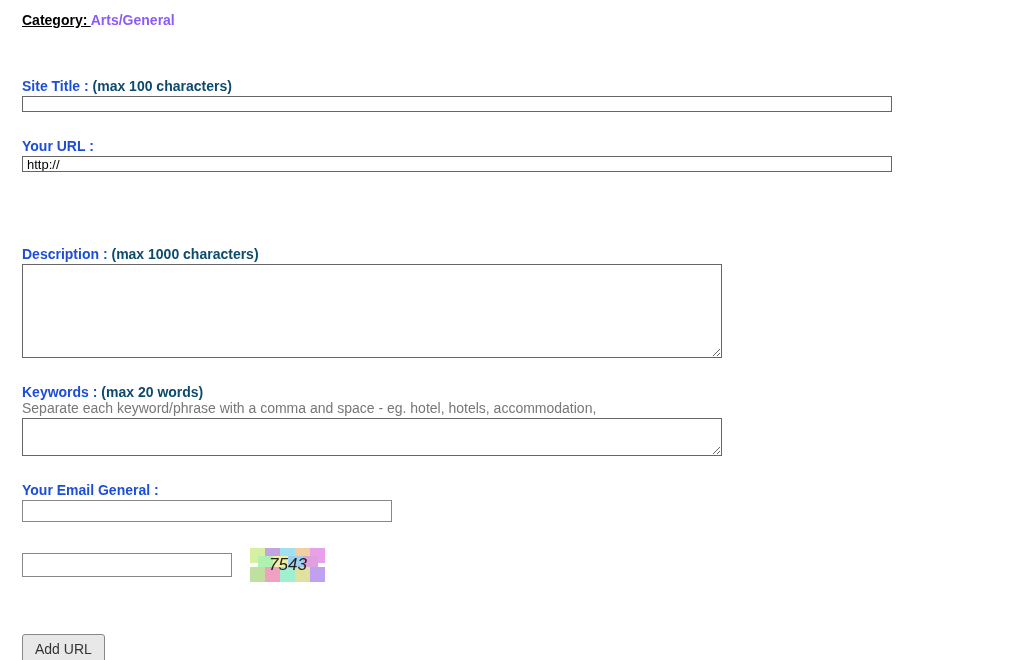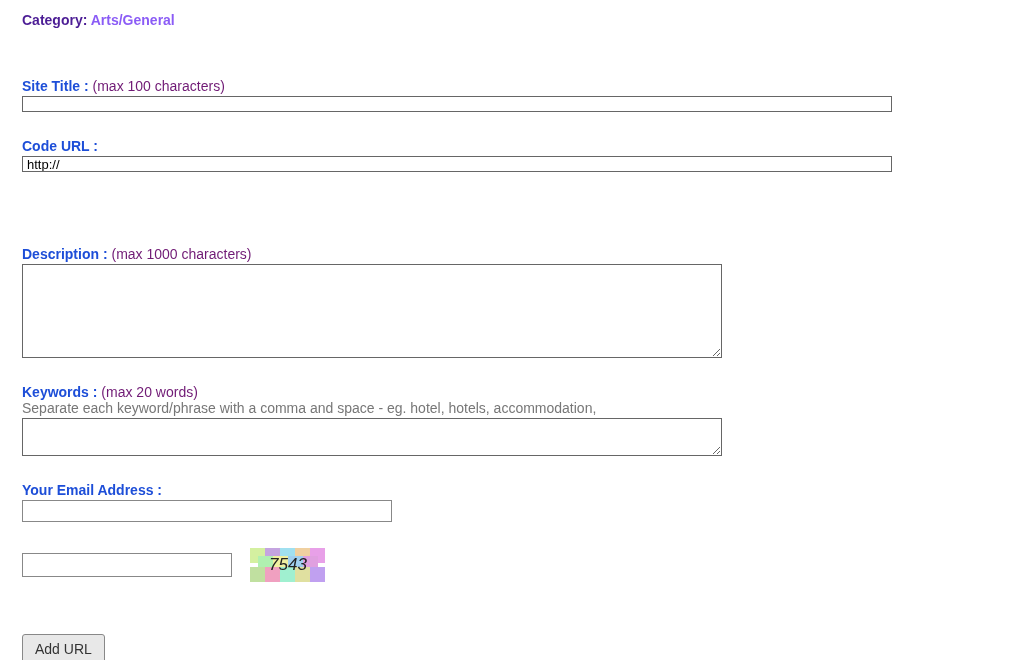--- a/index.html
+++ b/index.html
@@ -13,37 +13,38 @@
       color: #666;
       background: #fff;
       padding: 12px 22px;
       width: 1024px;
     }
     .category-line {
       margin-bottom: 50px;
     }
     .category-label {
       font-weight: bold;
-      color: #4c1d95;
+      color: #000000;
+      text-decoration: underline;
     }
     .category-value {
       font-weight: bold;
       color: #8b5cf6;
     }
     .field-group {
       margin-bottom: 26px;
     }
     .field-label {
       font-weight: bold;
       color: #1d4ed8;
       display: inline;
     }
     .field-hint {
-      font-weight: normal;
-      color: #701a75;
+      font-weight: bold;
+      color: #0c4a6e;
     }
     .field-subhint {
       font-weight: normal;
       color: #777;
       display: block;
       font-size: 14px;
     }
     .text-input-full {
       width: 870px;
       height: 16px;
@@ -153,37 +154,37 @@
 <div class="category-line">
   <span class="category-label">Category: </span><span class="category-value">Arts/General</span>
 </div>
 
 <div class="field-group">
   <span class="field-label">Site Title : </span><span class="field-hint">(max 100 characters)</span>
   <input type="text" class="text-input-full" value="" style="">
 </div>
 
 <div class="field-group">
-  <span class="field-label">Code URL :</span>
+  <span class="field-label">Your URL :</span>
   <input type="text" class="text-input-full" value="http://" style="">
 </div>
 
 <div class="field-group desc-group">
   <span class="field-label">Description : </span><span class="field-hint">(max 1000 characters)</span>
   <textarea class="textarea-input" style=""></textarea>
 </div>
 
 <div class="field-group">
   <span class="field-label">Keywords : </span><span class="field-hint">(max 20 words)</span>
   <span class="field-subhint">Separate each keyword/phrase with a comma and space - eg. hotel, hotels, accommodation,</span>
   <textarea class="textarea-keywords" style=""></textarea>
 </div>
 
 <div class="field-group">
-  <span class="field-label">Your Email Address :</span>
+  <span class="field-label">Your Email General :</span>
   <input type="text" class="text-input-medium" value="" style="">
 </div>
 
 <div class="field-group">
   <div class="captcha-row">
     <input type="text" class="text-input-small" value="" style="">
     <div class="captcha-image">
       <div class="captcha-bg">
         <span style="background:#d4f0a0;top:0;left:0;"></span>
         <span style="background:#c4a4e0;top:0;left:15px;"></span>

